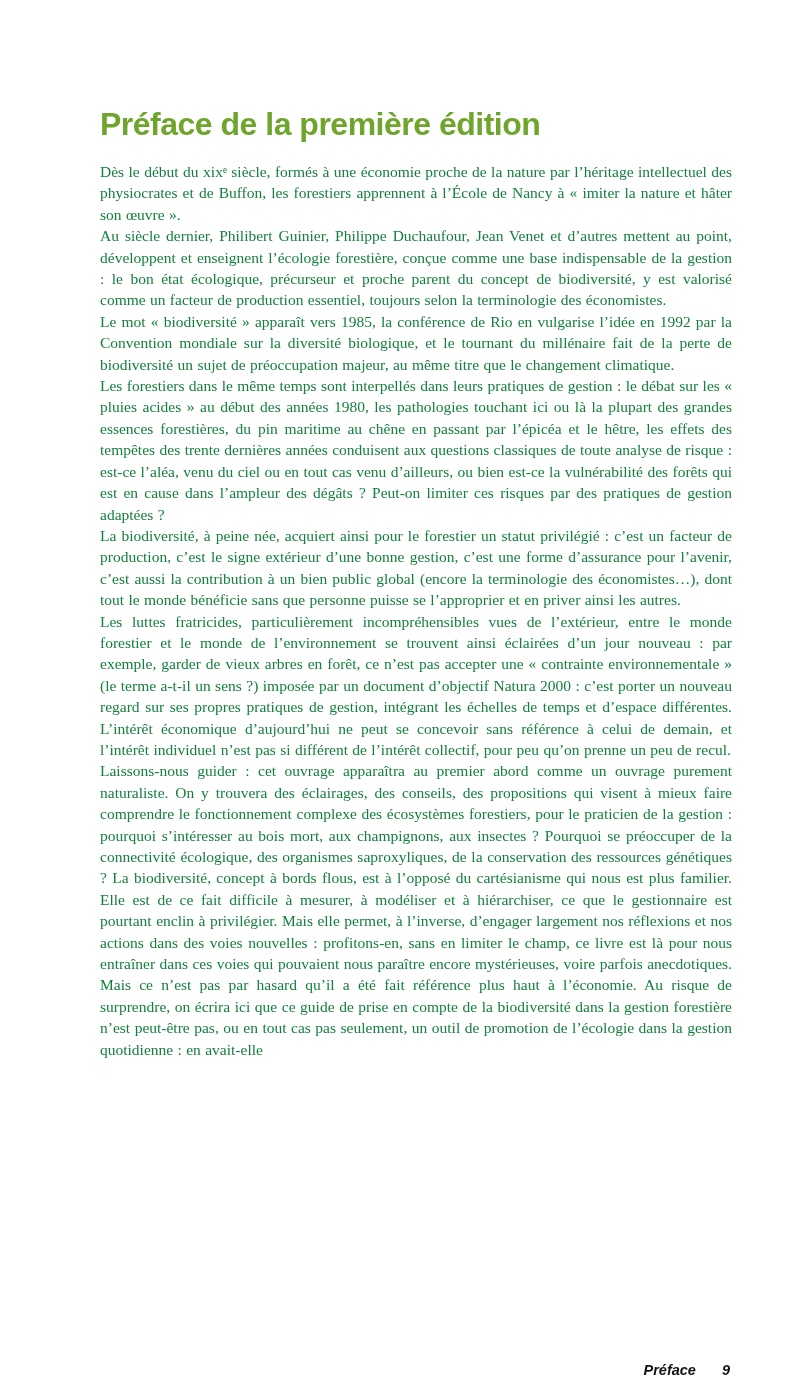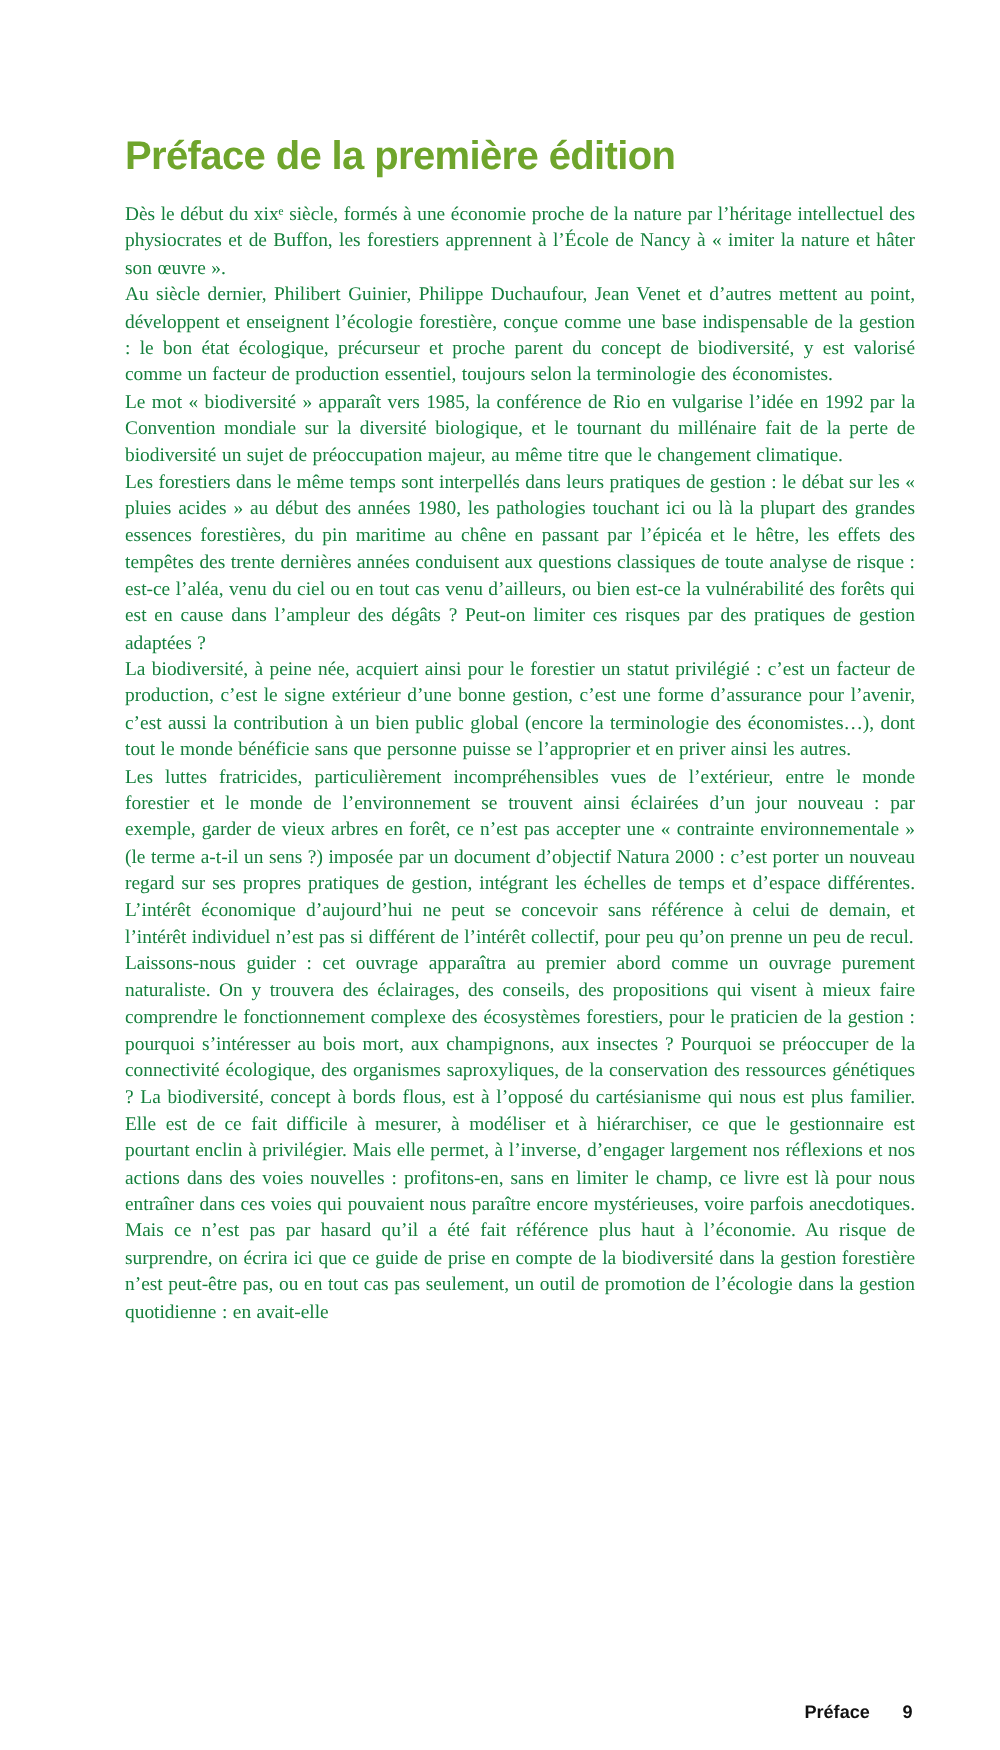--- a/index.html
+++ b/index.html
@@ -41,20 +41,21 @@
     word-spacing: 0.5px;
   }
   .footer {
     position: absolute;
     top: 1362px;
     right: 85px;
     font-family: "Liberation Sans", "DejaVu Sans", sans-serif;
     font-weight: bold;
     font-size: 14.5px;
     color: #111111;
+    font-style: italic;
   }
   .footer .pgnum {
     display: inline-block;
     margin-left: 26px;
   }
 </style>
 </head>
 <body>
 
 <div class="page">

